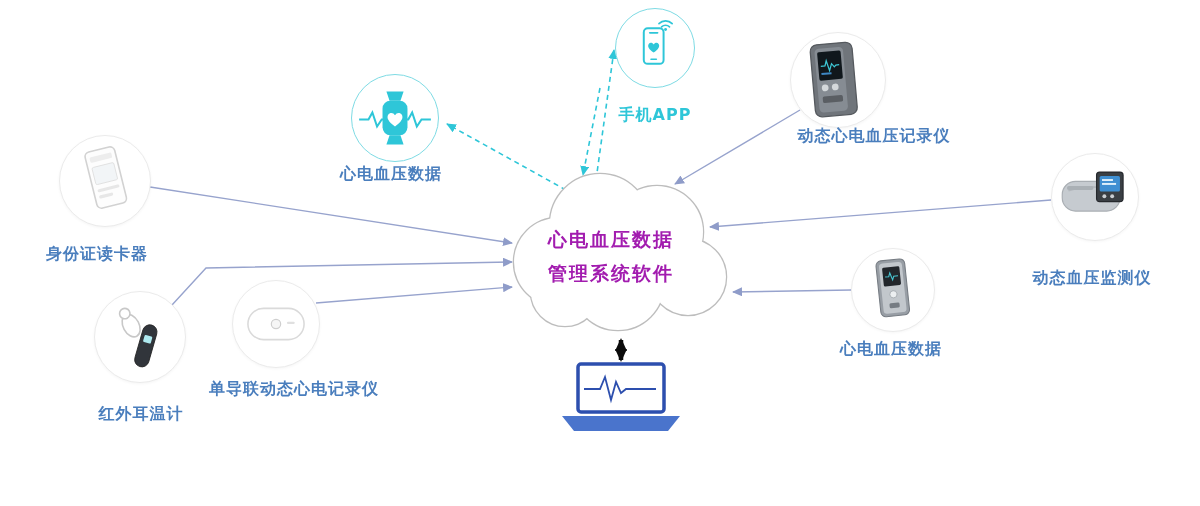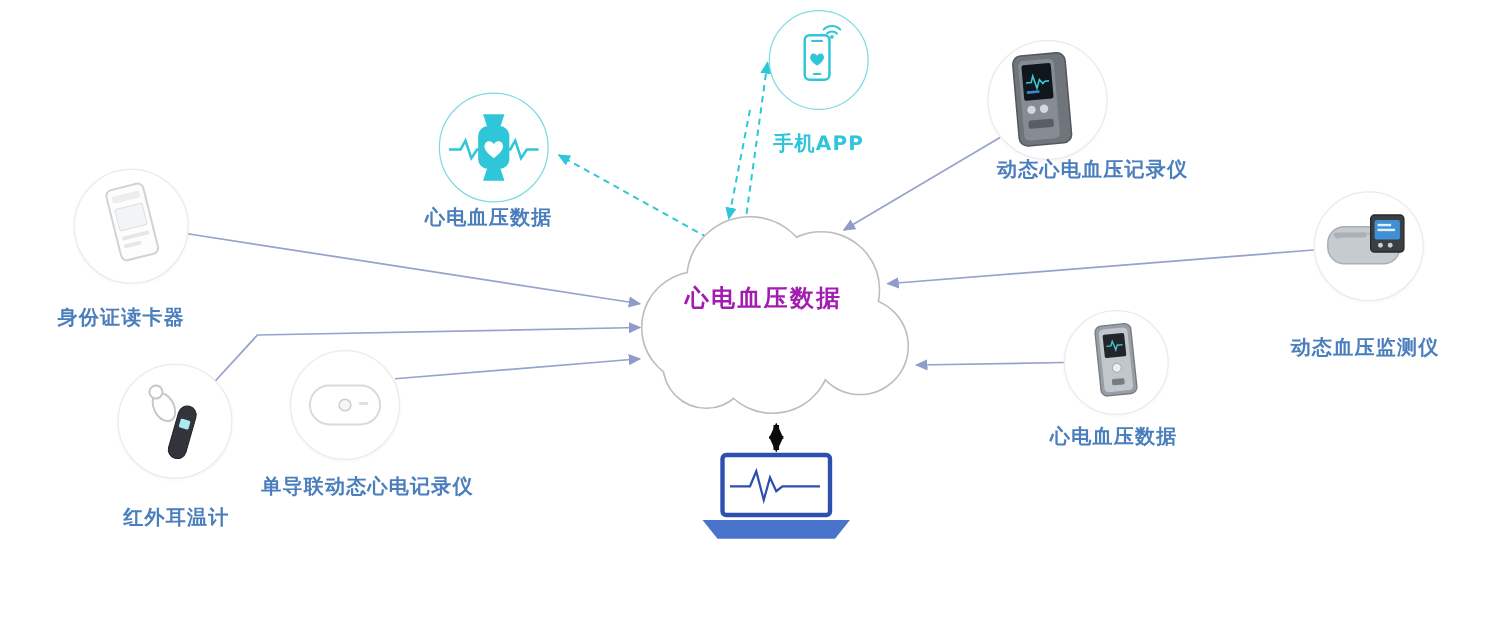--- a/index.html
+++ b/index.html
@@ -80,20 +80,21 @@
 
     <g>
       <rect x="578" y="364" width="86" height="48" rx="3" fill="#ffffff" stroke="#2d4fae" stroke-width="3.5"></rect>
       <polyline points="584,389 600,389 605,377 611,400 616,382 621,393 626,389 656,389" fill="none" stroke="#2d4fae" stroke-width="1.8"></polyline>
       <path d="M562,416 L680,416 L668,431 L574,431 Z" fill="#4a74cc"></path>
     </g>
   </svg>
 
   <div class="cloud-text">
     <div>心电血压数据</div>
+    <div>管理系统软件</div>
   </div>
 
   <div class="node node--teal" style="left:351px;top:74px;width:88px;height:88px;">
     <svg width="78" height="78" viewBox="0 0 100 100">
       <polyline points="4,52 16,52 21,43 27,61 33,52 38,52" fill="none" stroke="#2ec6d8" stroke-width="2.6"></polyline>
       <polyline points="62,52 67,52 72,43 78,61 84,52 96,52" fill="none" stroke="#2ec6d8" stroke-width="2.6"></polyline>
       <path d="M39,16 L61,16 L57,28 L43,28 Z" fill="#2ec6d8"></path>
       <path d="M43,72 L57,72 L61,84 L39,84 Z" fill="#2ec6d8"></path>
       <rect x="34" y="28" width="32" height="44" rx="10" fill="#2ec6d8"></rect>
       <path d="M50,61 C42,55 38.5,50 41.5,45.5 C43.6,42.4 48.3,43 50,46.6 C51.7,43 56.4,42.4 58.5,45.5 C61.5,50 58,55 50,61 Z" fill="#ffffff"></path>

